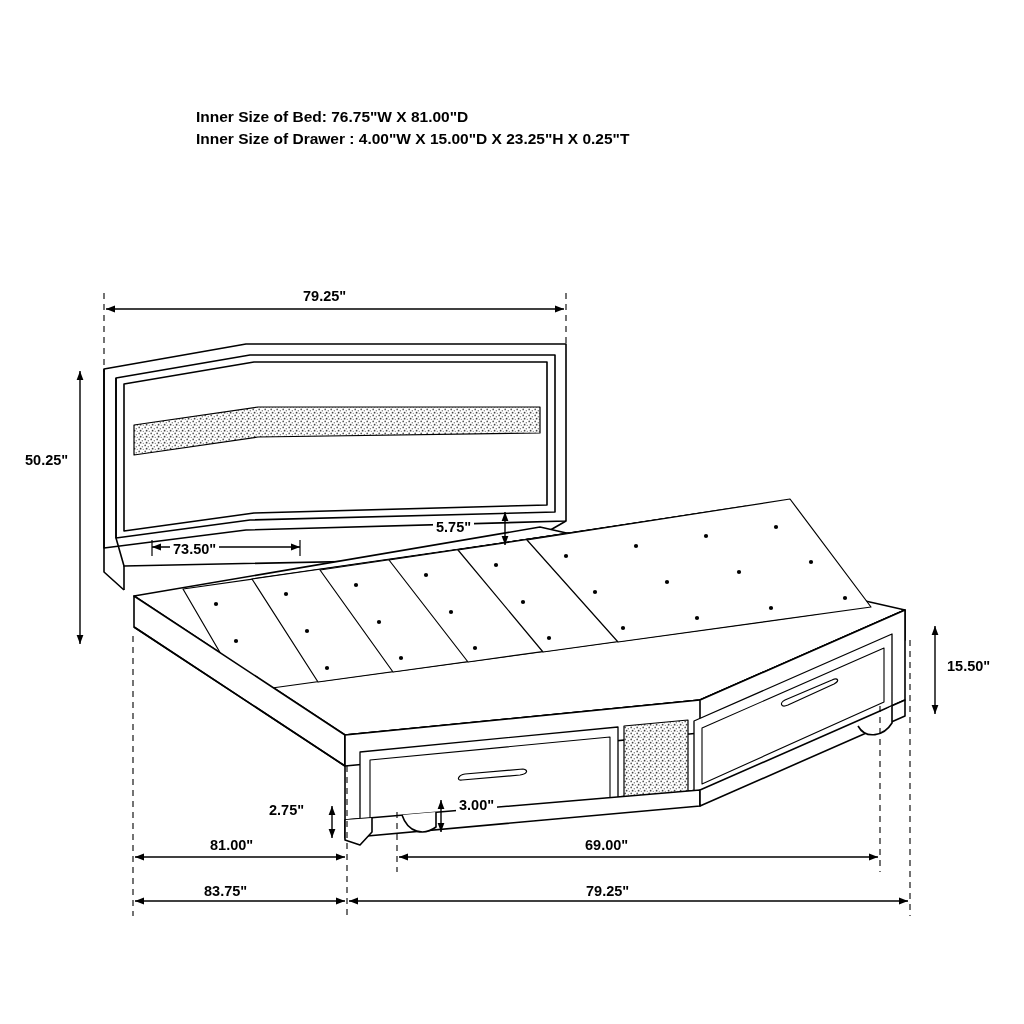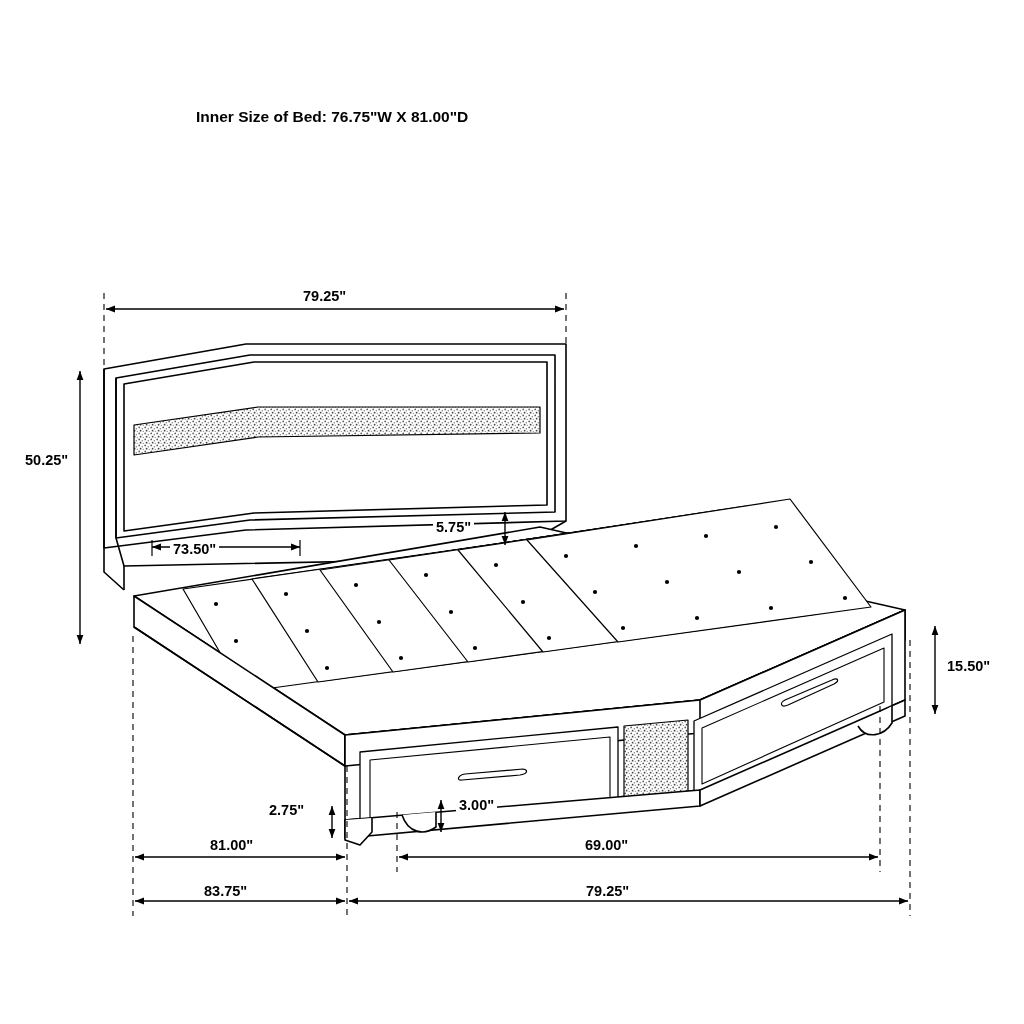--- a/index.html
+++ b/index.html
@@ -44,20 +44,21 @@
     padding: 0 3px;
   }
 </style>
 </head>
 <body>
 
 <div id="page">
 
   <div class="spec-block">
     <span class="spec-line">Inner Size of Bed: 76.75"W X 81.00"D</span>
+    <span class="spec-line">Inner Size of Drawer : 4.00"W X 15.00"D X 23.25"H X 0.25"T</span>
   </div>
 
   <svg class="diagram" viewBox="0 0 1024 1024">
     <defs>
       <marker id="arrL" markerWidth="10" markerHeight="8" refX="9" refY="4" orient="auto" markerUnits="userSpaceOnUse">
         <path d="M9,4 L0,0.6 L0,7.4 Z" fill="#000"></path>
       </marker>
       <marker id="arrR" markerWidth="10" markerHeight="8" refX="1" refY="4" orient="auto" markerUnits="userSpaceOnUse">
         <path d="M1,4 L10,0.6 L10,7.4 Z" fill="#000"></path>
       </marker>

